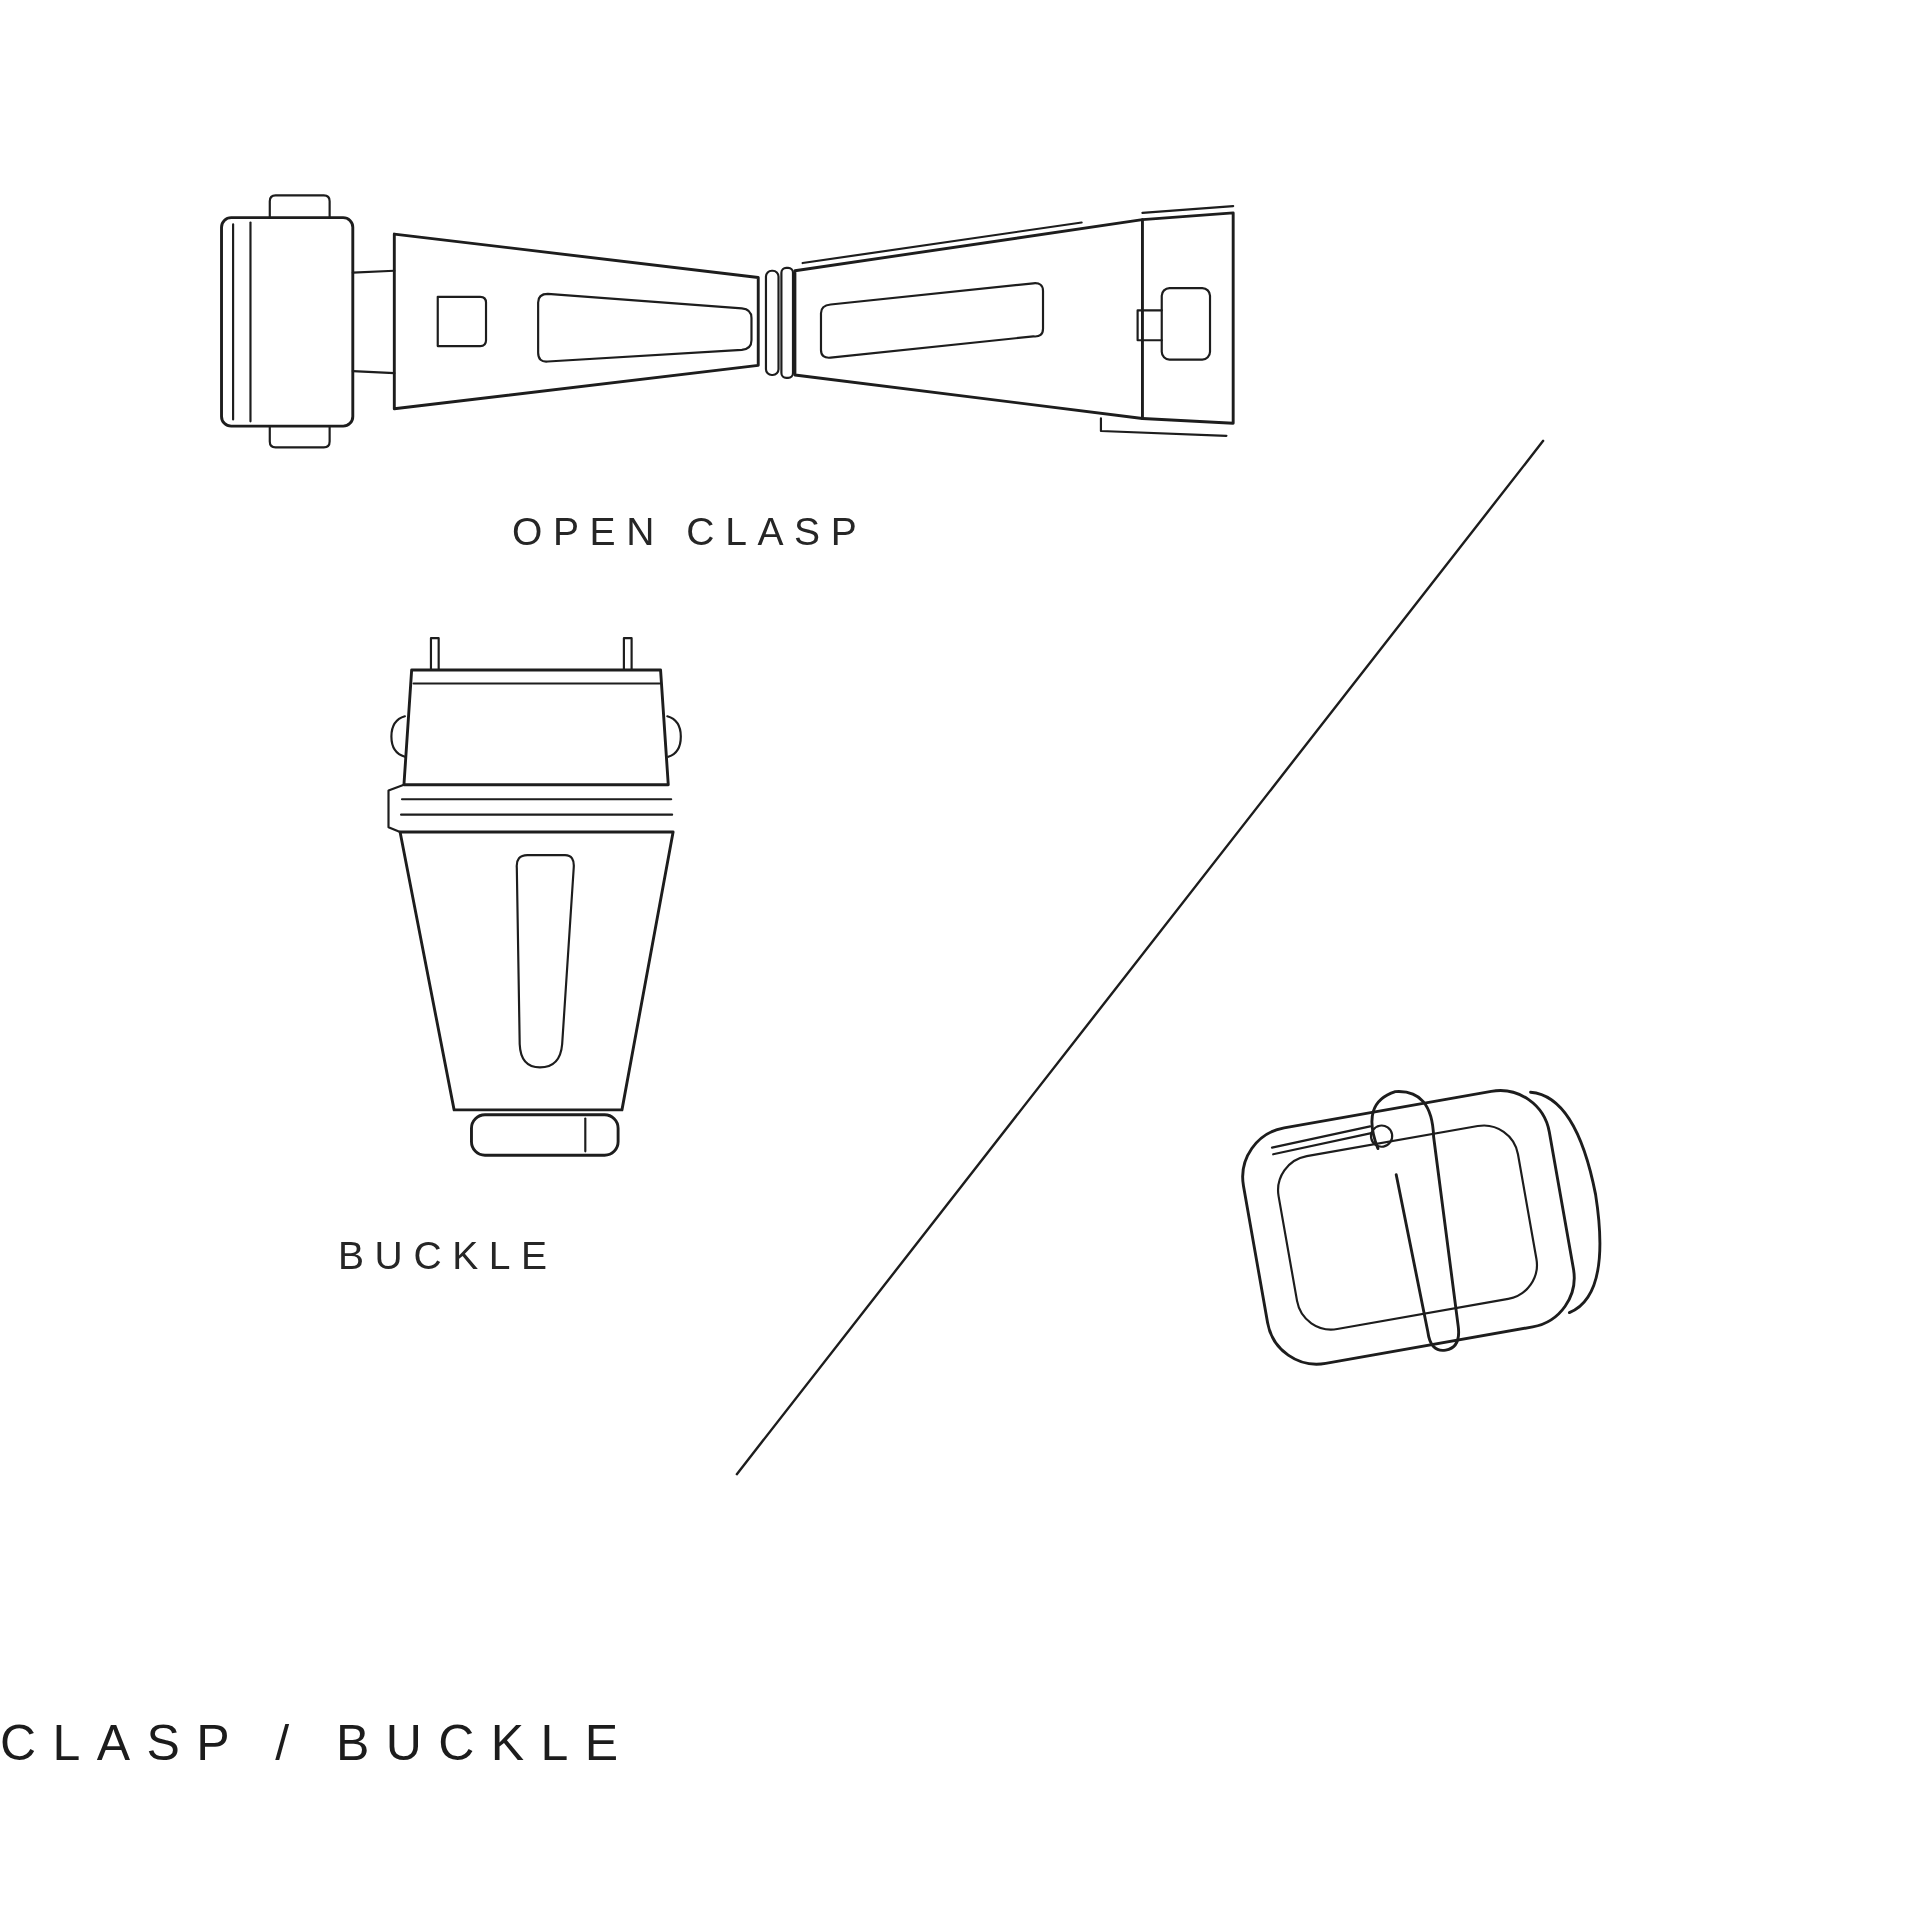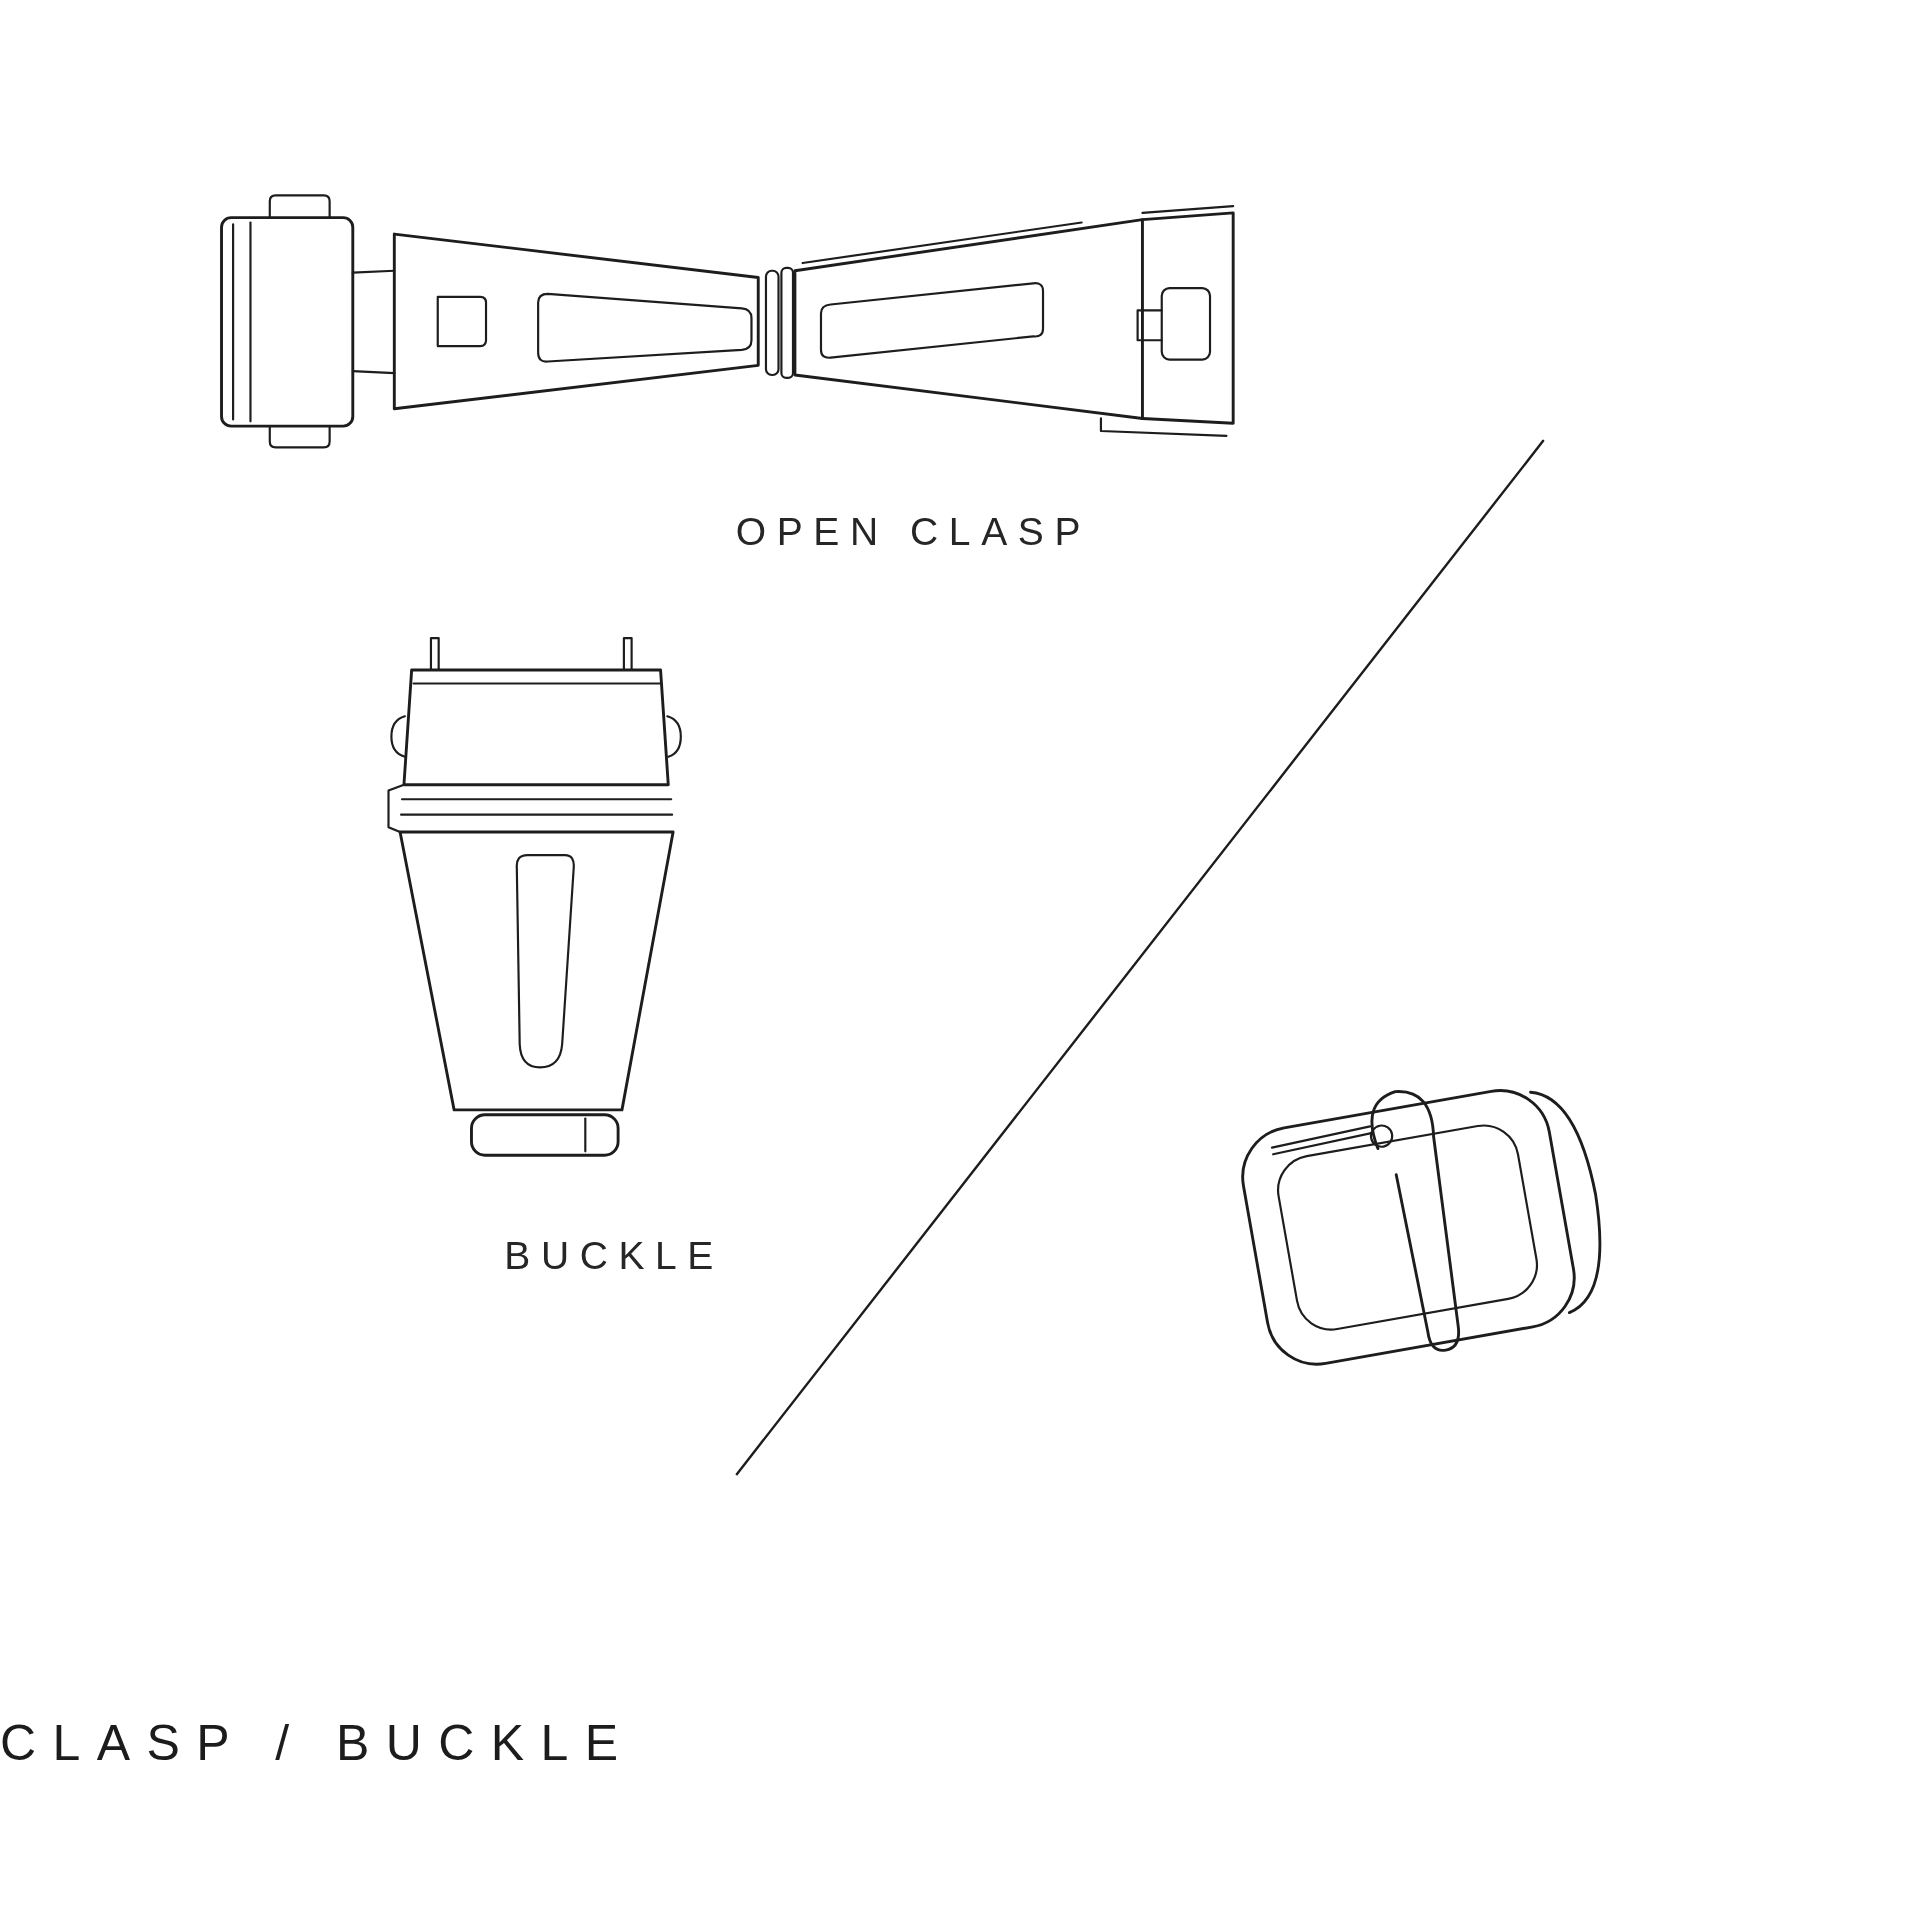--- a/index.html
+++ b/index.html
@@ -16,21 +16,21 @@
     overflow: hidden;
   }
   .fig {
     position: absolute;
   }
   .fig svg {
     display: block;
   }
   .caption {
     position: absolute;
-    text-align: right;
+    text-align: left;
     font-size: 39px;
     font-weight: 400;
     letter-spacing: 10.6px;
     color: #262626;
     white-space: nowrap;
   }
   .page-title {
     position: absolute;
     left: 0;
     top: 1714px;

